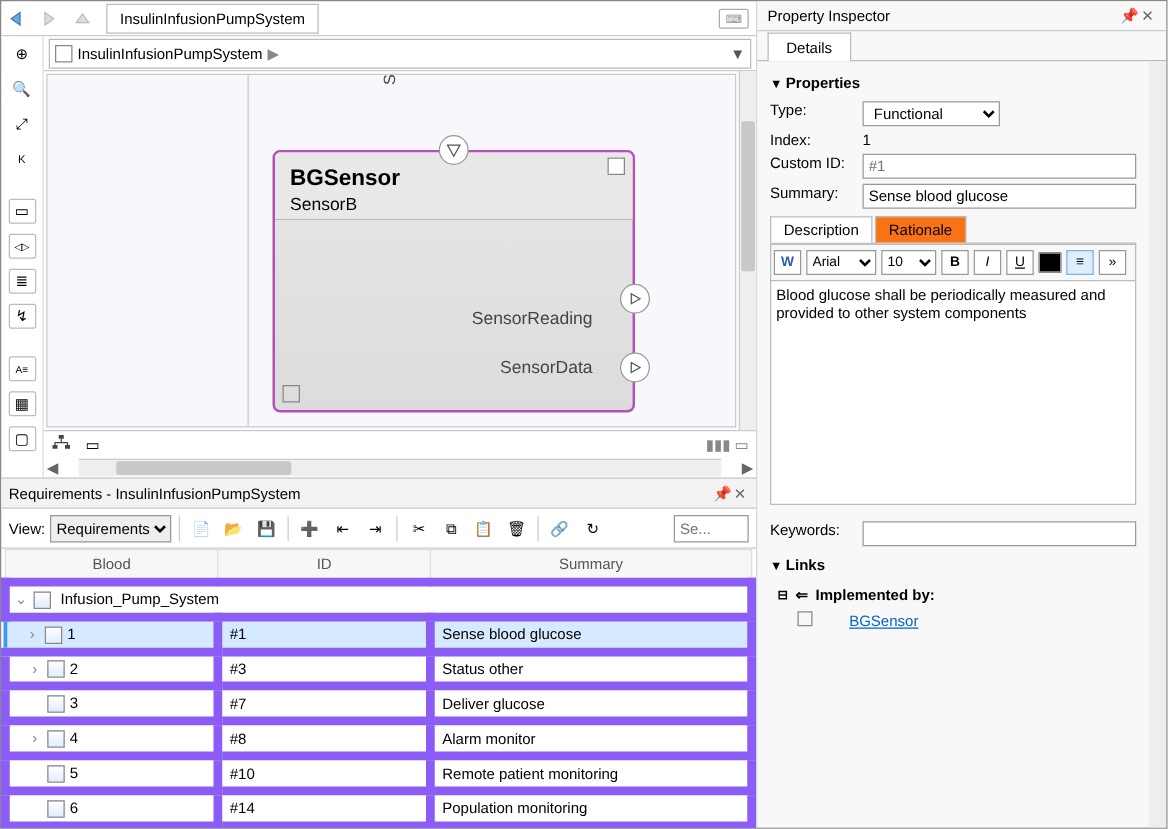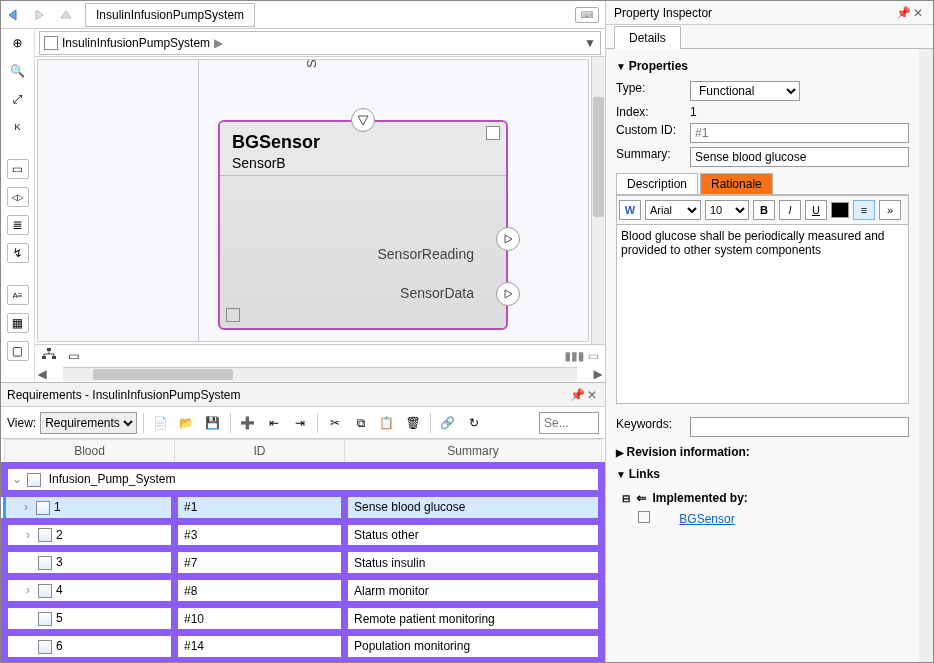--- a/index.html
+++ b/index.html
@@ -269,21 +269,21 @@
                 <td>Sense blood glucose</td>
               </tr>
               <tr>
                 <td style="padding-left: 18px;"><span class="tree-toggle">›</span><span class="row-icon"></span><span>2</span></td>
                 <td>#3</td>
                 <td>Status other</td>
               </tr>
               <tr>
                 <td style="padding-left: 18px;"><span class="tree-toggle"></span><span class="row-icon"></span><span>3</span></td>
                 <td>#7</td>
-                <td>Status insulin</td>
+                <td>Deliver glucose</td>
               </tr>
               <tr>
                 <td style="padding-left: 18px;"><span class="tree-toggle">›</span><span class="row-icon"></span><span>4</span></td>
                 <td>#8</td>
                 <td>Alarm monitor</td>
               </tr>
               <tr>
                 <td style="padding-left: 18px;"><span class="tree-toggle"></span><span class="row-icon"></span><span>5</span></td>
                 <td>#10</td>
                 <td>Remote patient monitoring</td>
@@ -344,21 +344,20 @@
         <span class="rtf-btn" style="background:#dfeeff;border-color:#7ab3e6;">≡</span>
         <span class="rtf-btn">»</span>
       </div>
       <textarea class="desc-area" style="">Blood glucose shall be periodically measured and provided to other system components</textarea>
 
       <div class="prop-row" style="margin-top:10px;">
         <label>Keywords:</label>
         <input type="text" value="" style="">
       </div>
 
-      <div class="section-hdr collapsed">Revision information:</div>
 
       <div class="section-hdr">Links</div>
       <div class="links-box">
         <div class="link-hdr">
           <span style="font-size:10px;">⊟</span>
           <span>⇐</span>
           <span>Implemented by:</span>
         </div>
         <div class="link-item">
           <span class="sq"></span>

